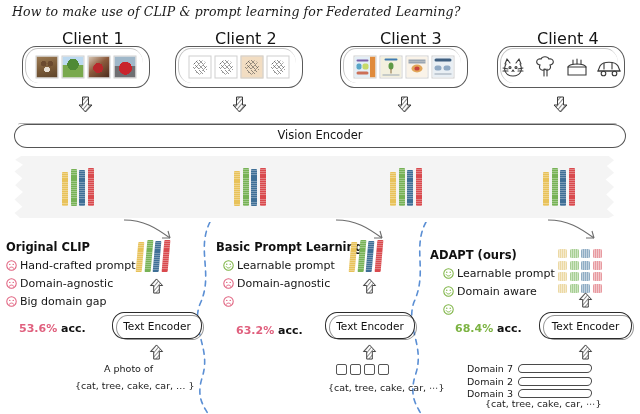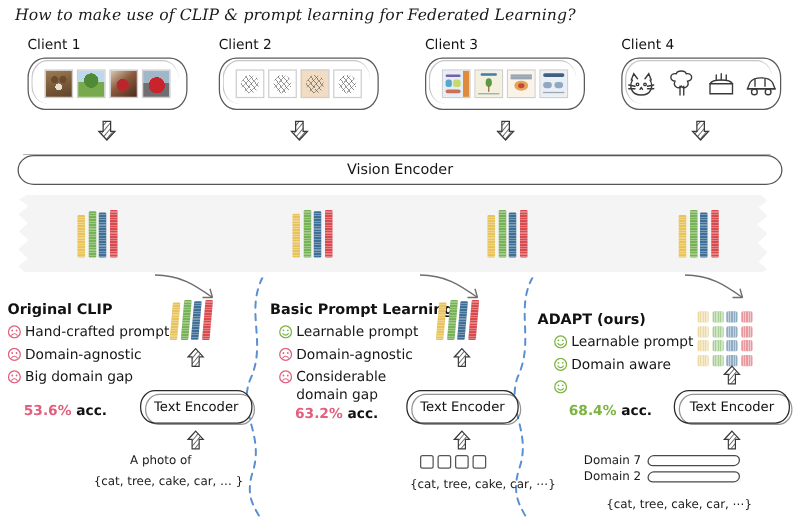--- a/index.html
+++ b/index.html
@@ -12,21 +12,21 @@
   .abs{position:absolute;}
 
   
   #title{
     left:12px;top:4px;font-size:12.5px;color:#1a1a1a;
     font-family:"DejaVu Serif",serif;font-style:italic;letter-spacing:.1px;
     white-space:nowrap;
   }
 
   
-  .client-label{font-size:11px;color:#141414;white-space:nowrap;}
+  .client-label{font-size:16px;color:#141414;white-space:nowrap;margin-left:40px;}
   .client-box{
     border:1.3px solid #5a5a5a;border-radius:14px/16px;
     background:#fff;box-sizing:border-box;
   }
   .client-box::after{
     content:"";position:absolute;left:2px;top:1px;right:6px;bottom:4px;
     border-radius:13px/15px;border:0.8px solid rgba(90,90,90,.35);
     border-right:none;border-bottom:none;pointer-events:none;
   }
   .thumbs{position:absolute;left:50%;top:50%;transform:translate(-50%,-50%);
@@ -419,22 +419,20 @@
     </svg>
   <span class="txt">Domain-agnostic</span>
 </div>
 <div class="abs feat" style="left:223px;top:295px;">
   <svg class="face" viewBox="0 0 14 14">
       <circle cx="7" cy="7" r="6" fill="none" stroke="#e0607e" stroke-width="1.3"></circle>
       <circle cx="4.8" cy="5.6" r="0.9" fill="#e0607e"></circle>
       <circle cx="9.2" cy="5.6" r="0.9" fill="#e0607e"></circle>
       <path d="M4.2 10.4 C5.6 8.4 8.4 8.4 9.8 10.4" fill="none" stroke="#e0607e" stroke-width="1.2" stroke-linecap="round"></path>
     </svg>
-  <span class="txt" style="white-space:pre;">Considerable
-domain gap</span>
 </div>
 <div class="abs acc acc-bad" style="left:236px;top:324px;">
   <span class="num">63.2%</span>
   <span class="unit">acc.</span>
 </div>
 
 <div class="abs bargroup slant" style="left:350px;top:240px;height:32px;">
   <div class="bar bar-tex bar-y" style="height:30px;"></div>
   <div class="bar bar-tex bar-g" style="height:32px;"></div>
   <div class="bar bar-tex bar-b" style="height:31px;"></div>
@@ -536,14 +534,18 @@
 
 <div class="abs" style="left:467px;top:363px;">
   <div class="domrow">
     <span class="domlabel">Domain 7</span>
     <span class="dombar"></span>
   </div>
   <div class="domrow">
     <span class="domlabel">Domain 2</span>
     <span class="dombar"></span>
   </div>
+  <div class="domrow">
+    <span class="domlabel">Domain 3</span>
+    <span class="dombar"></span>
+  </div>
 </div>
 <div class="abs ptxt" style="left:485px;top:398px;">{cat, tree, cake, car, ⋯}</div>
 
 </body></html>

